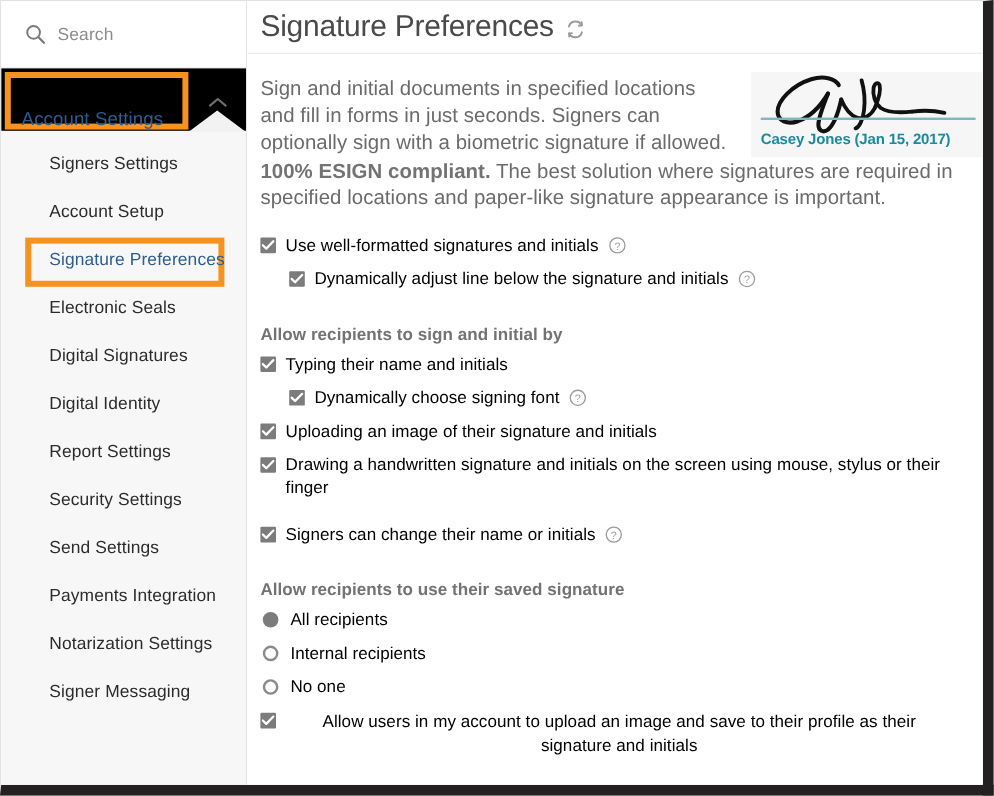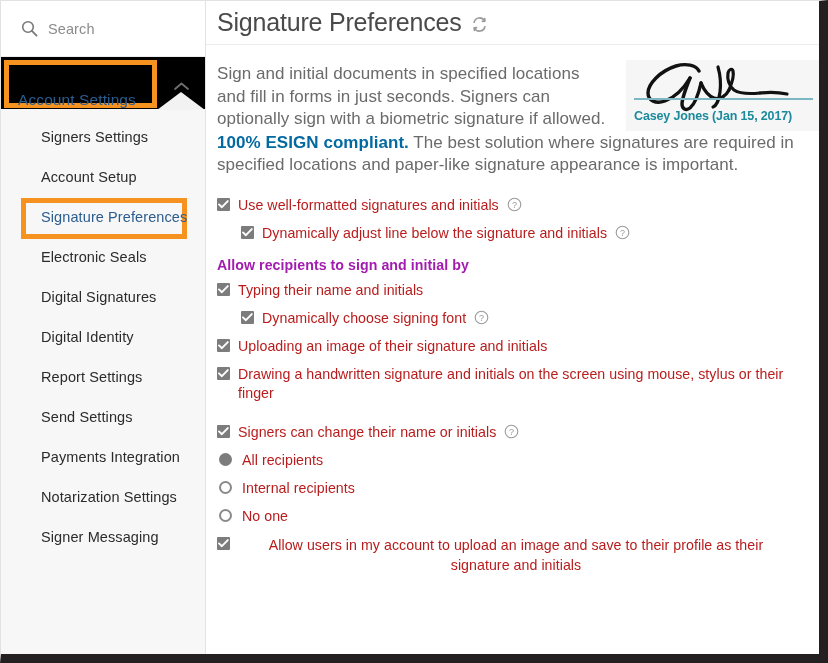--- a/index.html
+++ b/index.html
@@ -180,33 +180,33 @@
   }
 
   .intro-p {
     color: #6b6b6b;
     font-size: 17px;
     line-height: 22.5px;
     letter-spacing: .05px;
   }
   .intro-narrow { width: 392px; }
   .intro-wide { width: 578px; margin-top: 1px; }
-  .intro-p b { color: #0369a1; font-weight: bold; }
+  .intro-p b { color: #737373; font-weight: bold; }
 
   
   .opts { margin-top: 18px; }
   .opt {
     display: flex;
     align-items: flex-start;
     min-height: 26px;
     margin-bottom: 2px;
   }
   .opt.indent { padding-left: 24px; }
   .opt-label {
-    color: #b91c1c;
+    color: #000000;
     font-size: 14.2px;
     line-height: 19px;
     letter-spacing: .05px;
     padding-top: 1px;
   }
   .opt.wrap .opt-label { width: 556px; line-height: 20px; text-align: center; }
 
   .cbox {
     width: 13px; height: 13px;
     flex: 0 0 13px;
@@ -225,25 +225,25 @@
     margin-right: 10px;
     margin-left: 2px;
     margin-top: 3px;
   }
   .radio.on  { background: #7c7c7c; }
   .radio.off { background: transparent; border: 2px solid #8a8a8a; }
 
   .help-icon { width: 15px; height: 15px; margin-left: 8px; margin-top: 2px; flex: 0 0 15px; }
 
   .sec-head {
-    color: #a21caf;
+    color: #737373;
     font-size: 14.2px;
     font-weight: bold;
     letter-spacing: .05px;
-    margin-top: 8px;
+    margin-top: 22px;
     margin-bottom: 7px;
   }
   .gap { height: 17px; }
 </style>
 </head>
 <body>
 
 <div id="app-window">
   <div id="window-inner">
 
@@ -287,20 +287,23 @@
             <span class="nav-label">Electronic Seals</span>
           </div>
           <div class="nav-item">
             <span class="nav-label">Digital Signatures</span>
           </div>
           <div class="nav-item">
             <span class="nav-label">Digital Identity</span>
           </div>
           <div class="nav-item">
             <span class="nav-label">Report Settings</span>
+          </div>
+          <div class="nav-item">
+            <span class="nav-label">Security Settings</span>
           </div>
           <div class="nav-item">
             <span class="nav-label">Send Settings</span>
           </div>
           <div class="nav-item">
             <span class="nav-label">Payments Integration</span>
           </div>
           <div class="nav-item">
             <span class="nav-label">Notarization Settings</span>
           </div>
@@ -431,20 +434,21 @@
           </span>
           <span class="opt-label">Signers can change their name or initials</span>
           <span class="help-icon">
             <svg width="15" height="15" viewBox="0 0 15 15">
                 <circle cx="7.5" cy="7.5" r="6.3" fill="none" stroke="#9b9b9b" stroke-width="1.1"></circle>
                 <text x="7.5" y="11" font-size="9" fill="#9b9b9b" text-anchor="middle" font-family="Liberation Sans, sans-serif">?</text>
               </svg>
           </span>
         </div>
 
+        <div class="sec-head">Allow recipients to use their saved signature</div>
         <div id="radio-list">
             <div class="opt">
               <span class="radio on"></span>
               <span class="opt-label">All recipients</span>
             </div>
             <div class="opt">
               <span class="radio off"></span>
               <span class="opt-label">Internal recipients</span>
             </div>
             <div class="opt">

